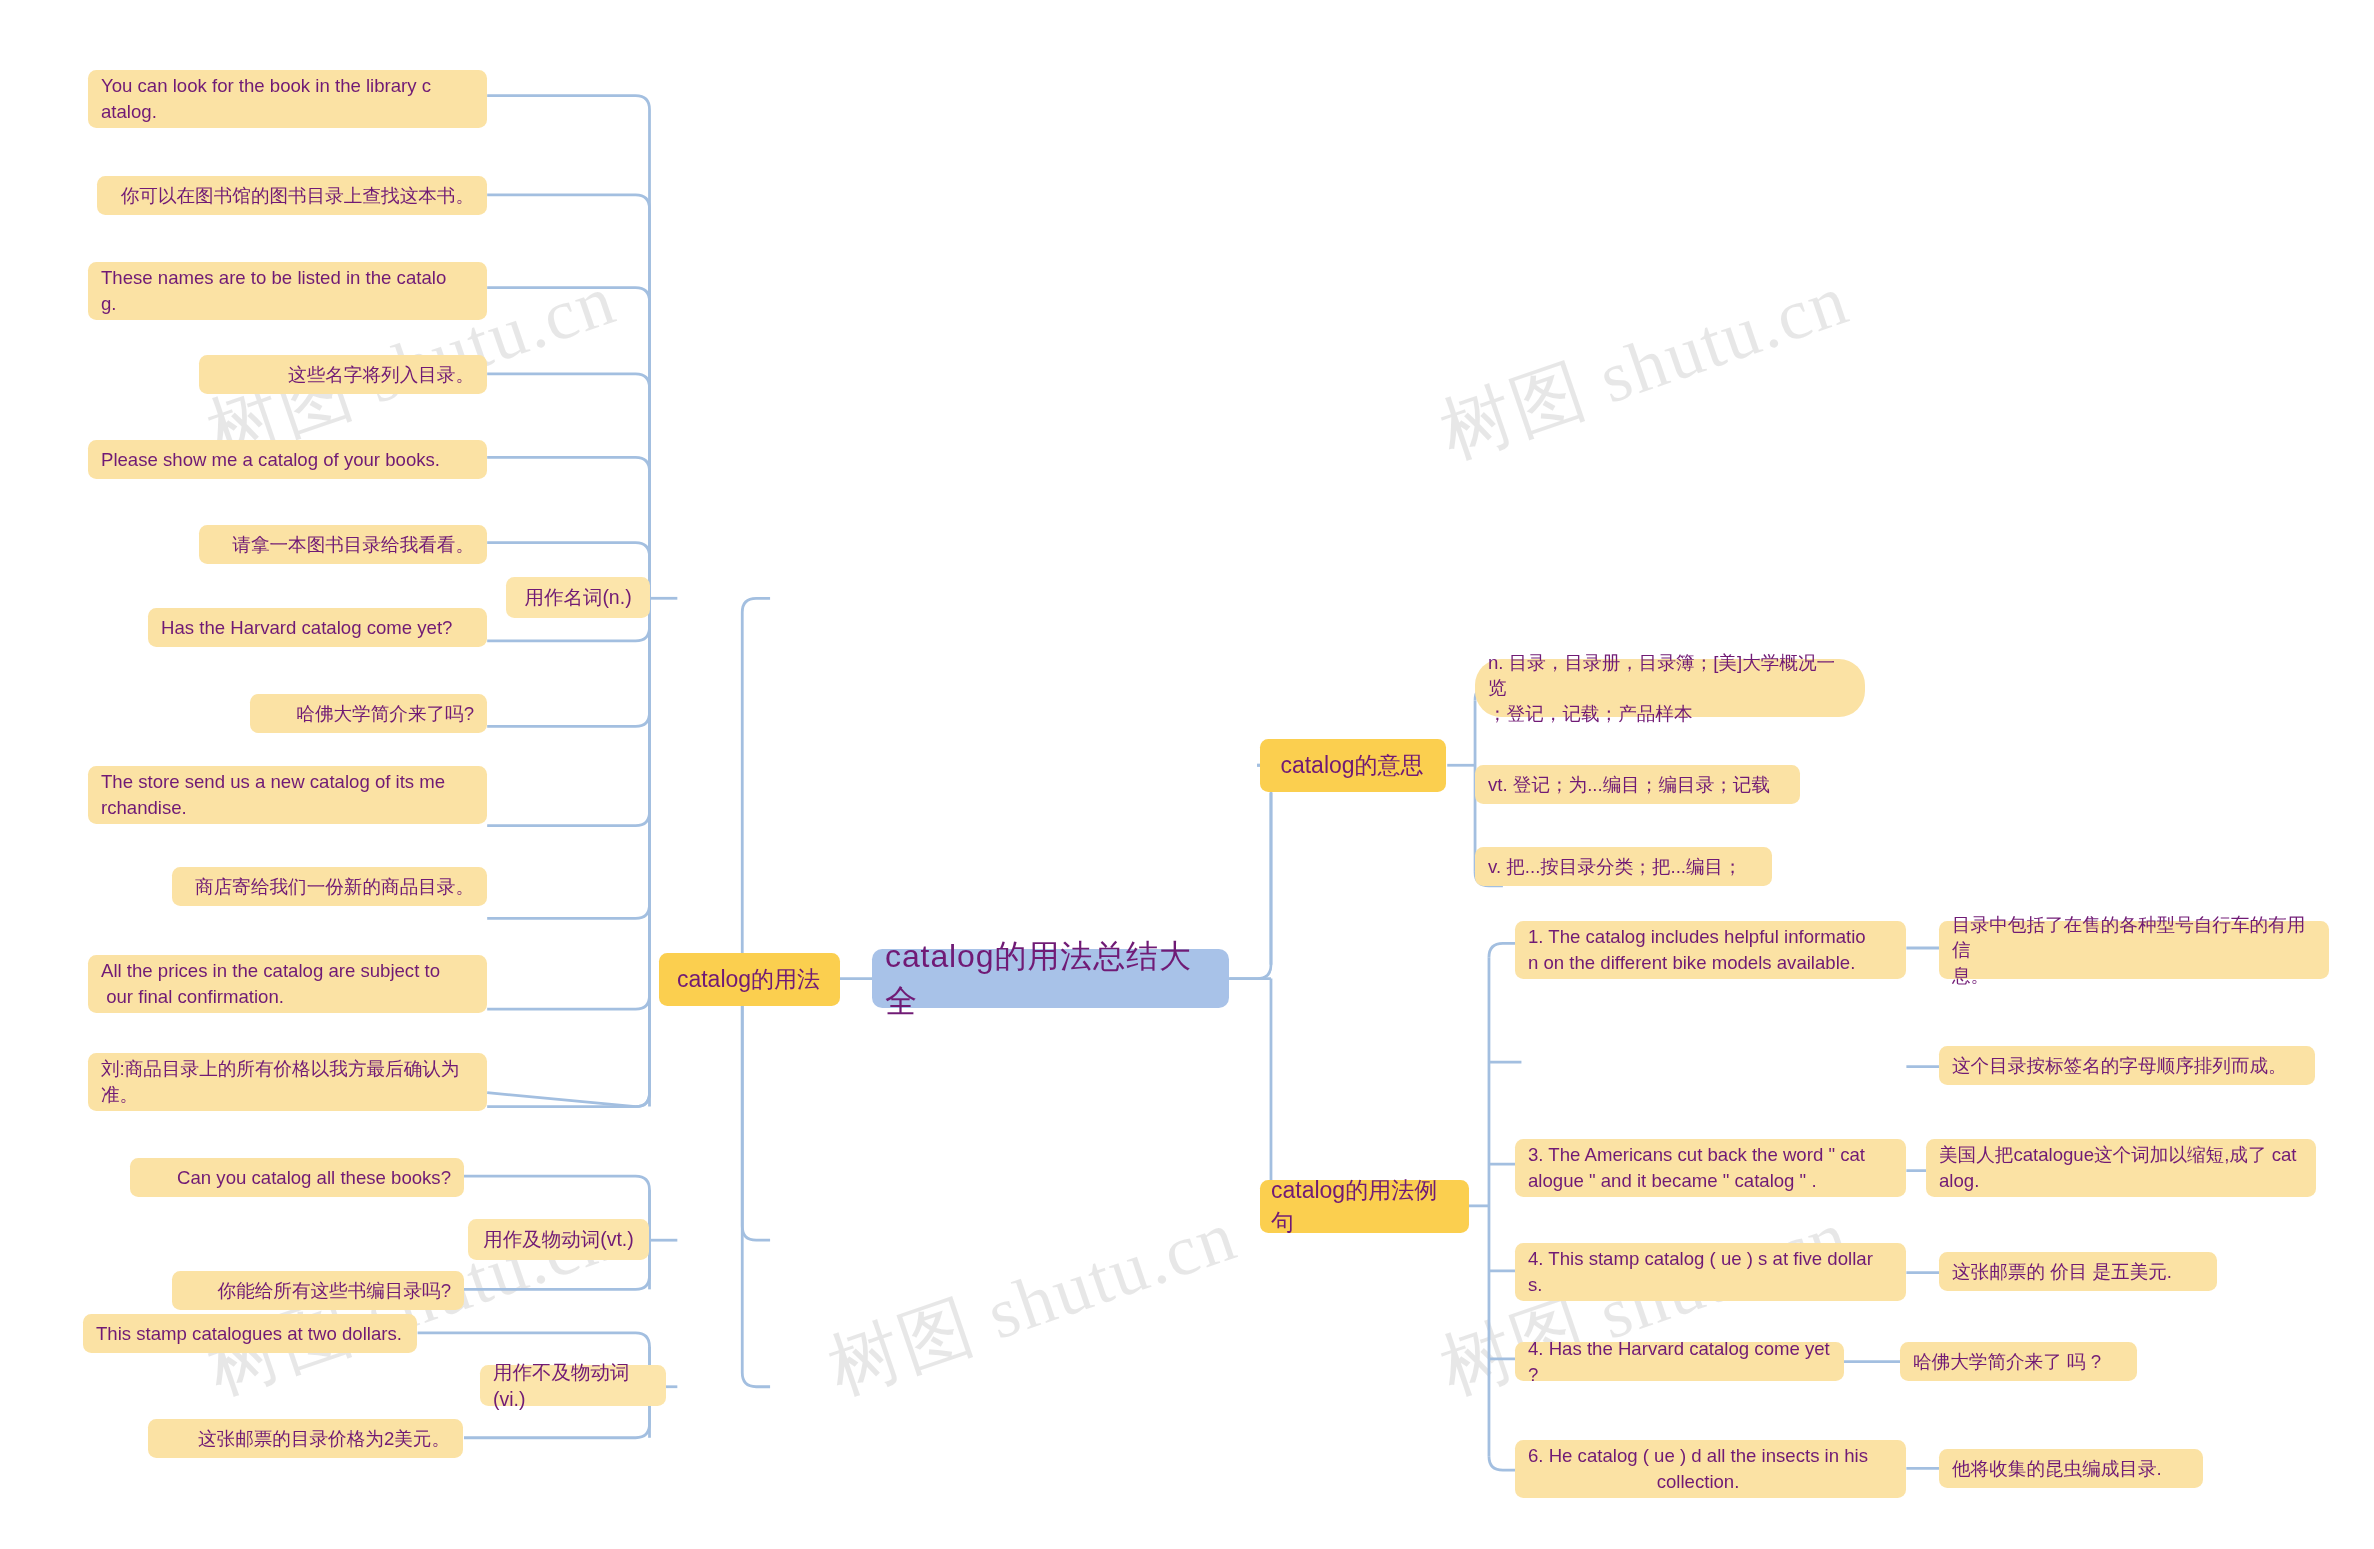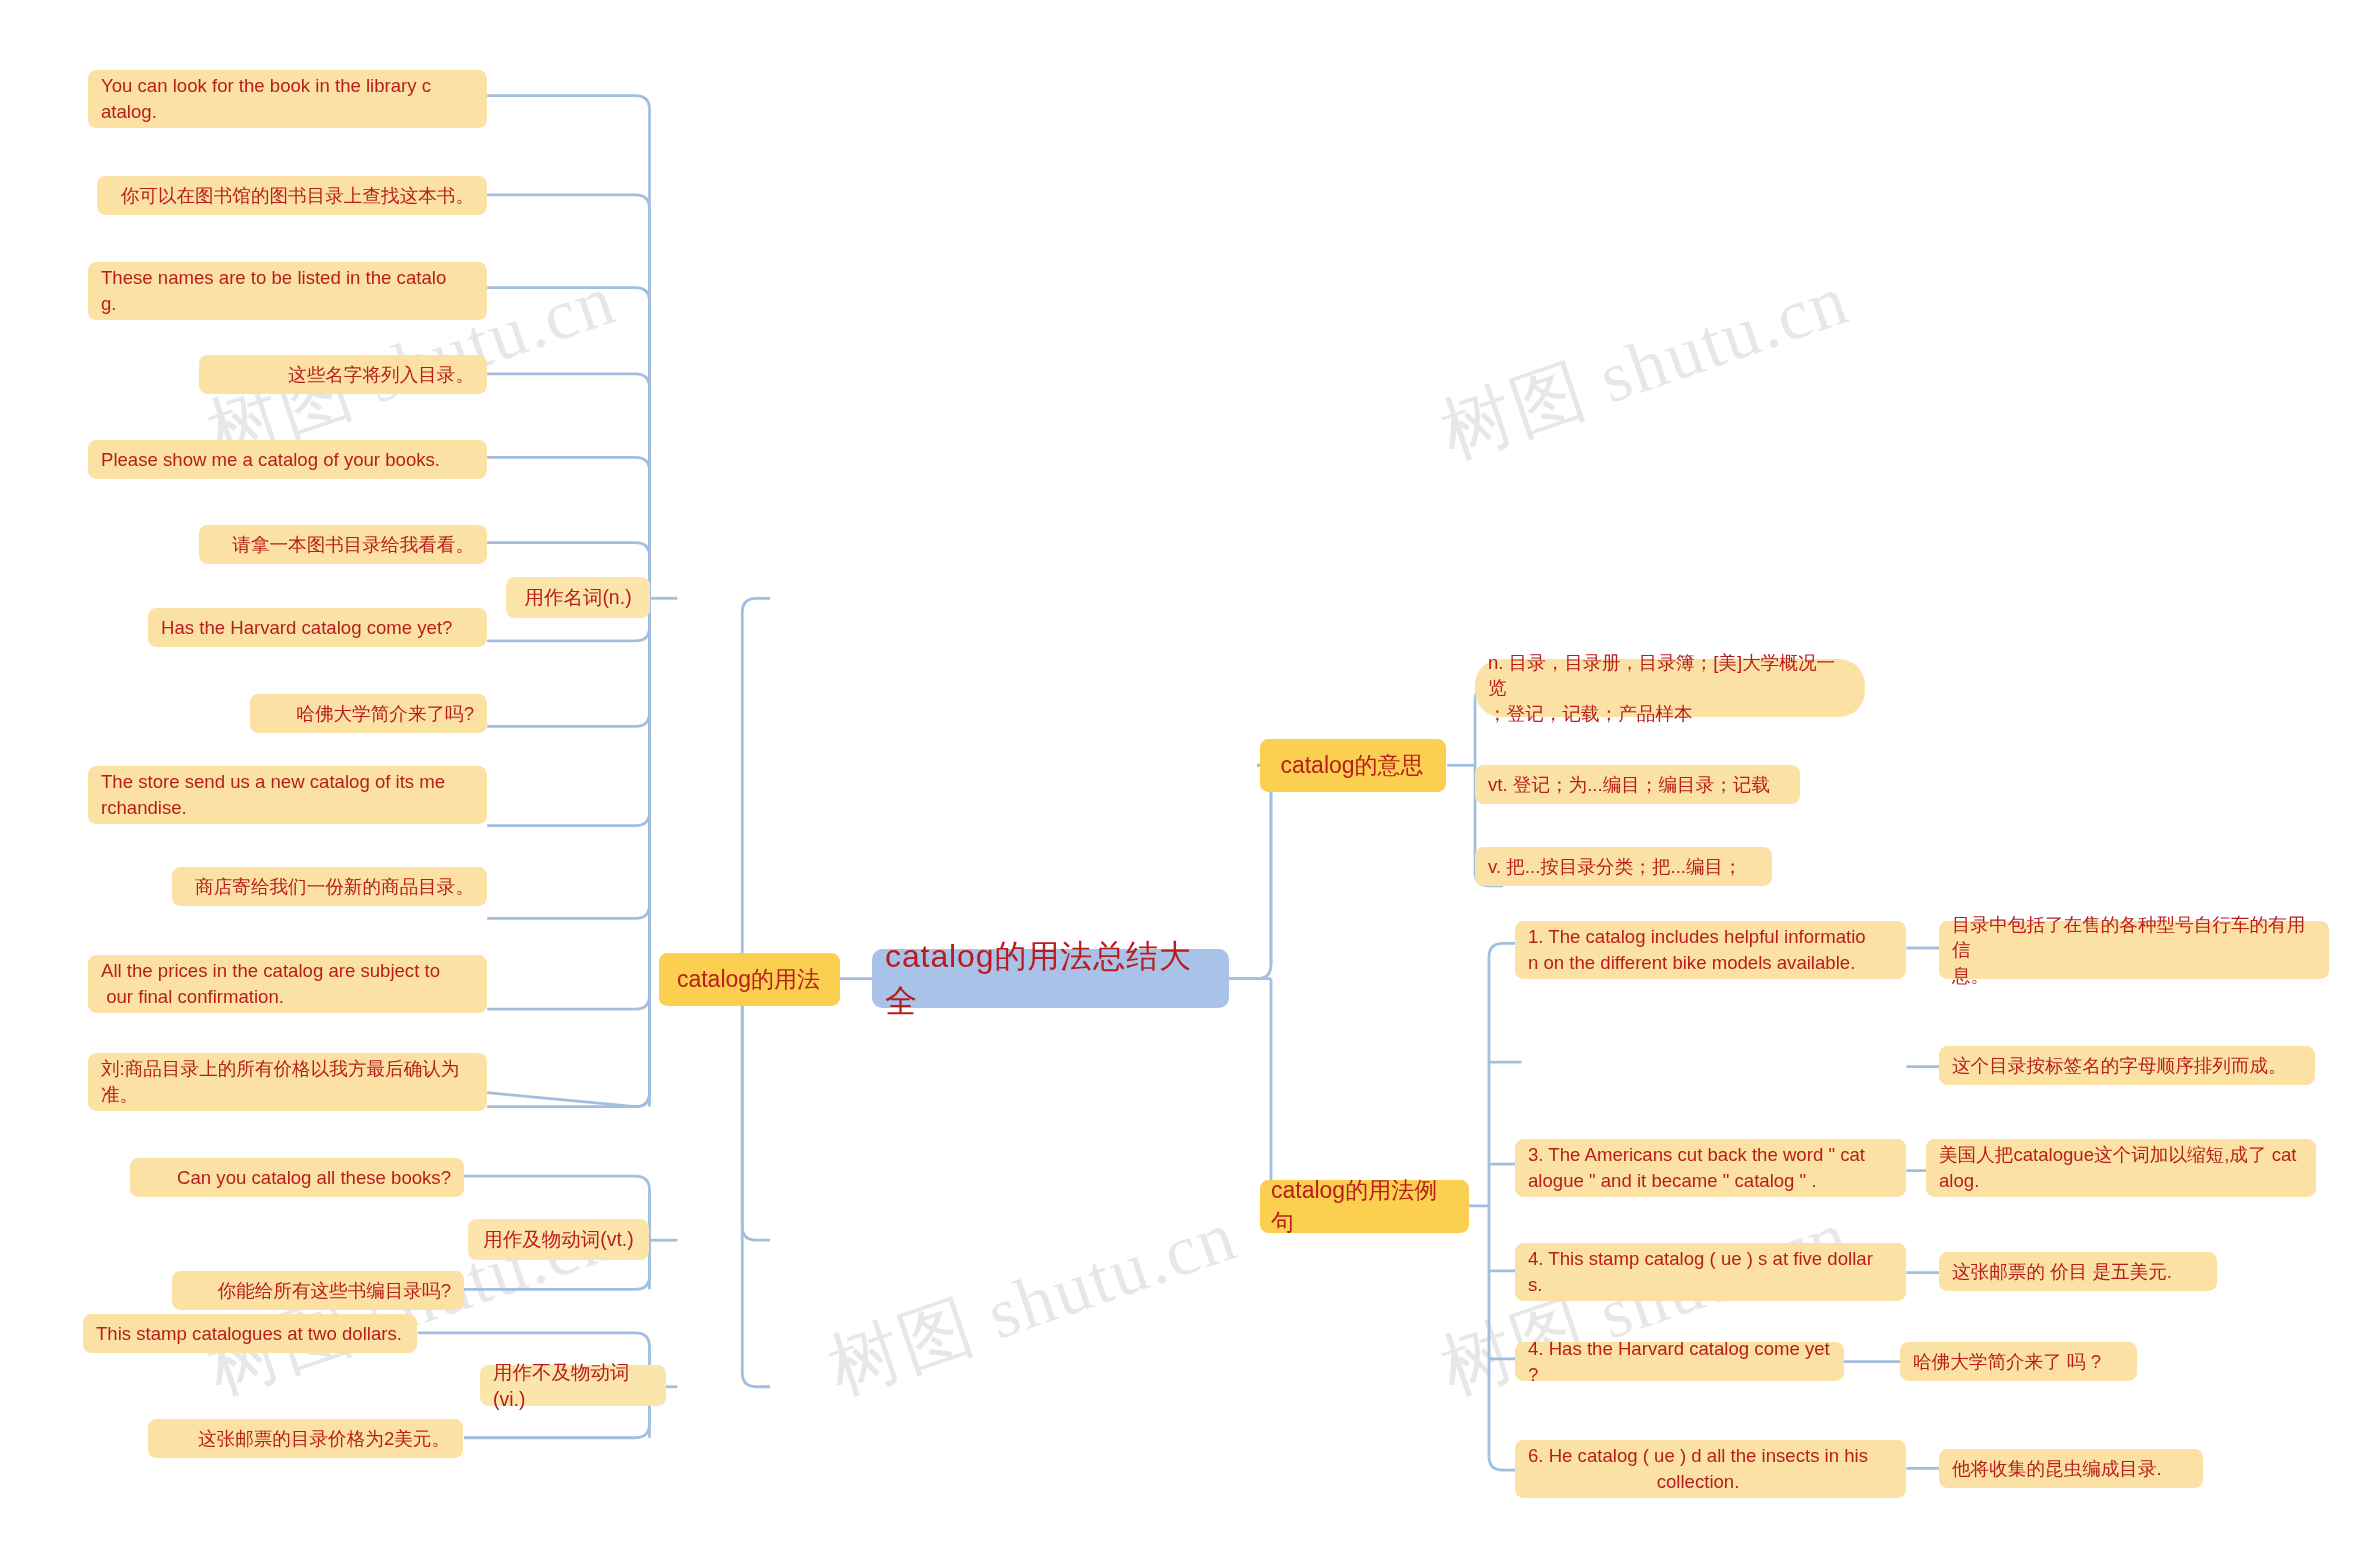--- a/index.html
+++ b/index.html
@@ -47,21 +47,21 @@
     stroke-width: 3;
   }
 
   
   .node {
     position: absolute;
     box-sizing: border-box;
     display: flex;
     align-items: center;
     border-radius: 8.3px;
-    color: #b91c1c;
+    color: #701a75;
     line-height: 1.38;
     padding: 8.3px 13px;
     white-space: pre-wrap;
   }
 
   
   .n-root {
     background: #a8c2e8;
     font-size: 32px;
     border-radius: 10.2px;

